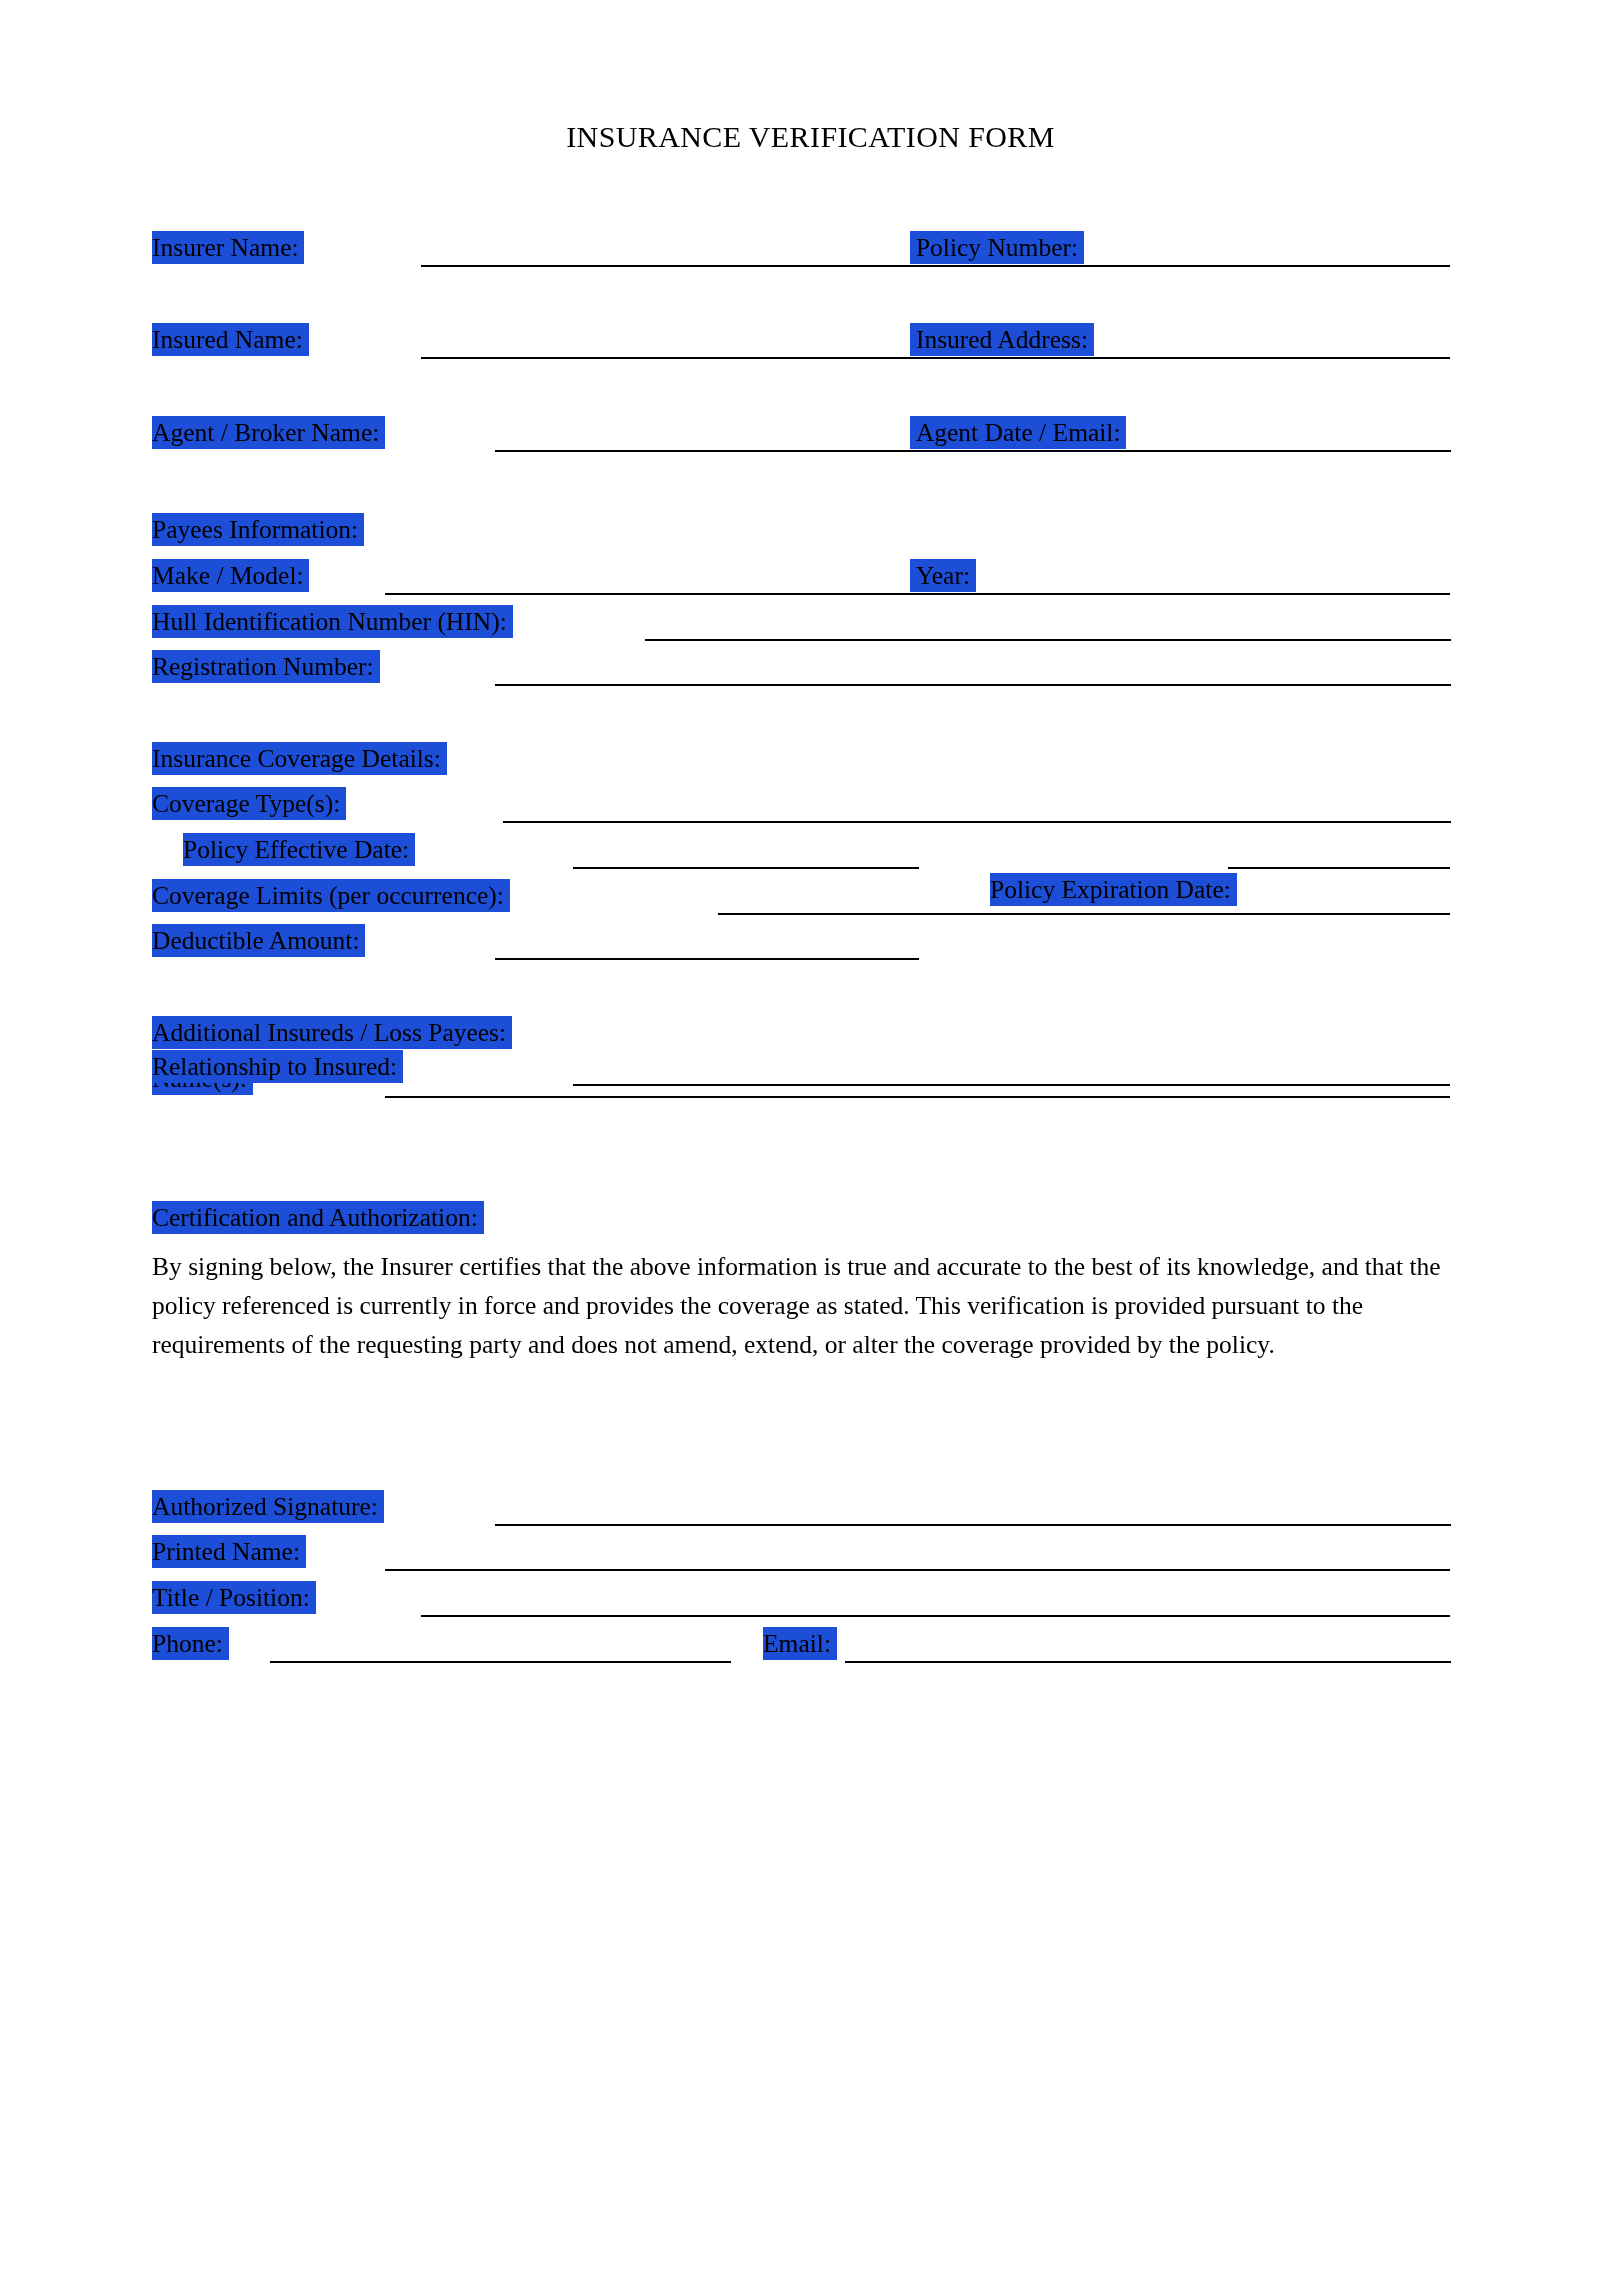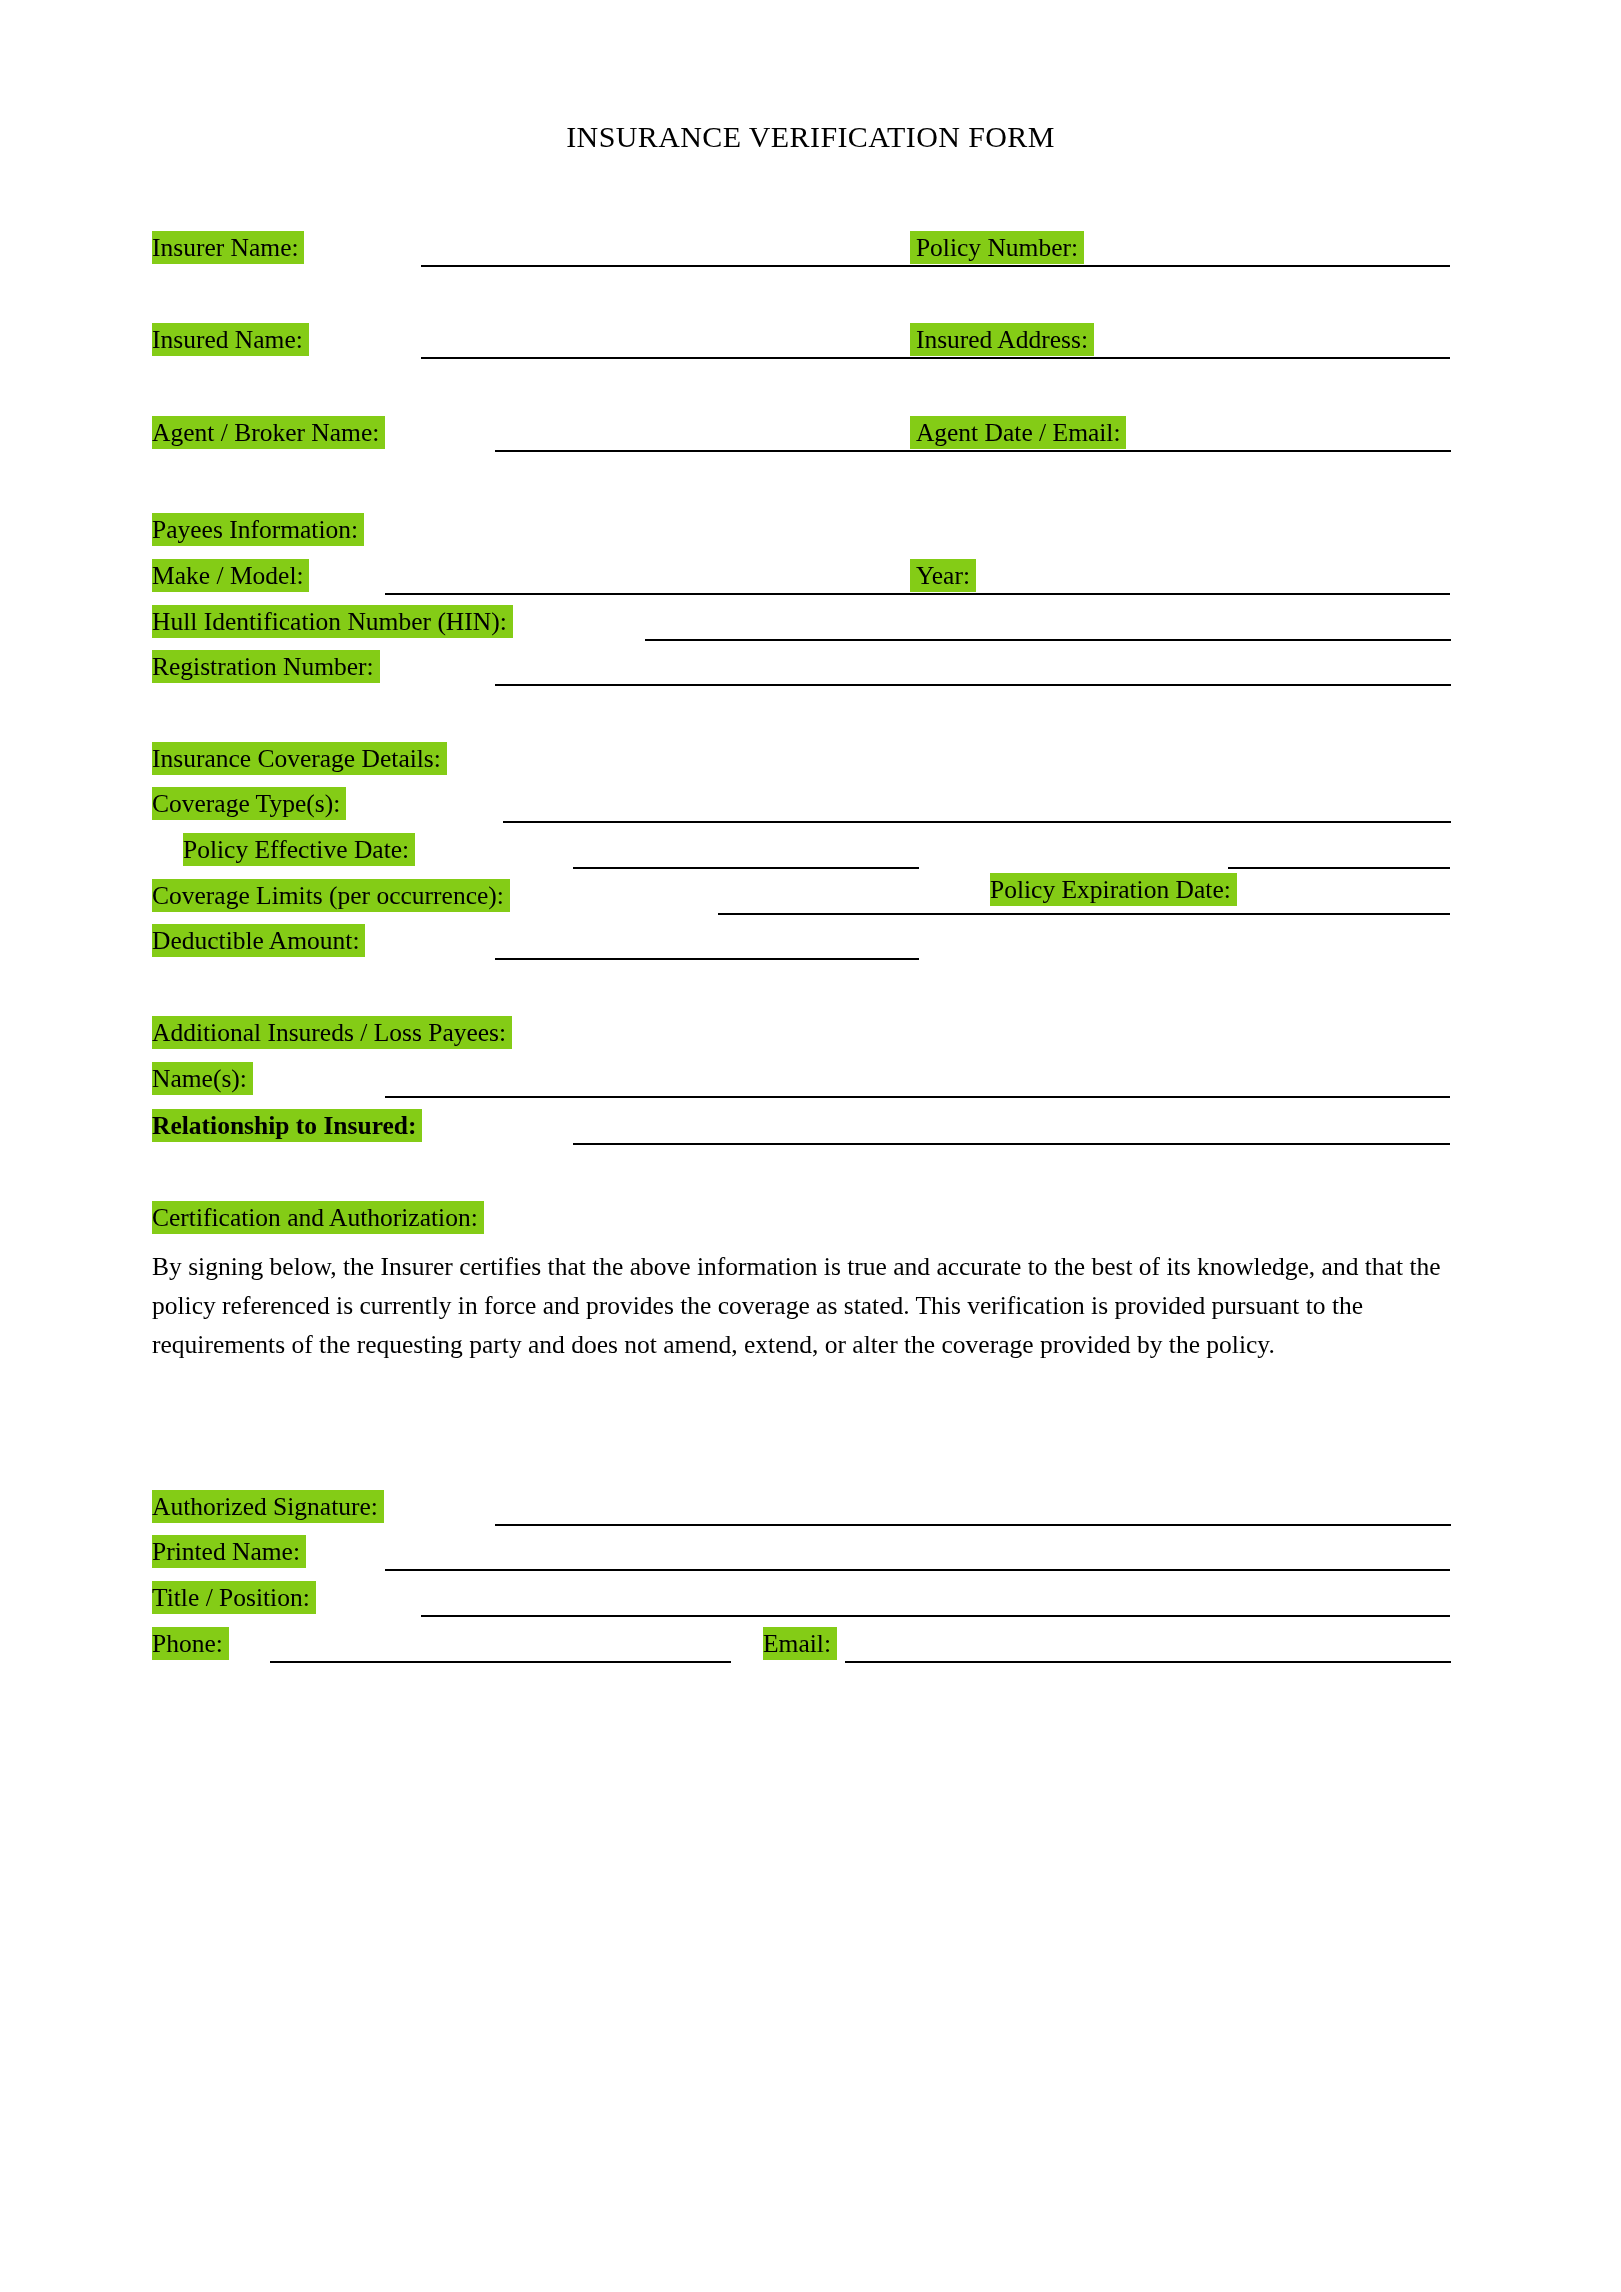--- a/index.html
+++ b/index.html
@@ -37,21 +37,21 @@
     left: 0;
     width: 1621px;
     height: 43px;
   }
   .lbl {
     position: absolute;
     top: 0;
     font-size: 25.5px;
     line-height: 33px;
     white-space: nowrap;
-    background: #84cc16;
+    background: #1d4ed8;
     padding-right: 5.9px;
     z-index: 2;
     text-align: right;
   }
   .lbl.inline {
     padding-left: 5.9px;
   }
   .rule {
     position: absolute;
     height: 0;
@@ -138,21 +138,21 @@
   <div class="row" style="top:924px;">
     <div class="lbl" style="left:152px;">Deductible Amount:</div>
     <div class="rule" style="left:495px; width:424px; top:34px;"></div>
   </div>
 
   <div class="row" style="top:1062px;">
     <div class="lbl" style="left:152px;">Name(s):</div>
     <div class="rule" style="left:385px; width:1065px; top:34px;"></div>
   </div>
 
-  <div class="row" style="top:1109px;font-weight:bold;">
+  <div class="row" style="top:1050px;">
     <div class="lbl" style="left:152px;">Relationship to Insured:</div>
     <div class="rule" style="left:573px; width:877px; top:34px;"></div>
   </div>
 
   <div class="row" style="top:1201px;">
     <div class="lbl" style="left:152px;">Certification and Authorization:</div>
   </div>
 
   <div class="para" style="left:152px; top:1247px; width:1299px;">By signing below, the Insurer certifies that the above information is true and accurate to the best of its knowledge, and that the policy referenced is currently in force and provides the coverage as stated. This verification is provided pursuant to the requirements of the requesting party and does not amend, extend, or alter the coverage provided by the policy.</div>
 

